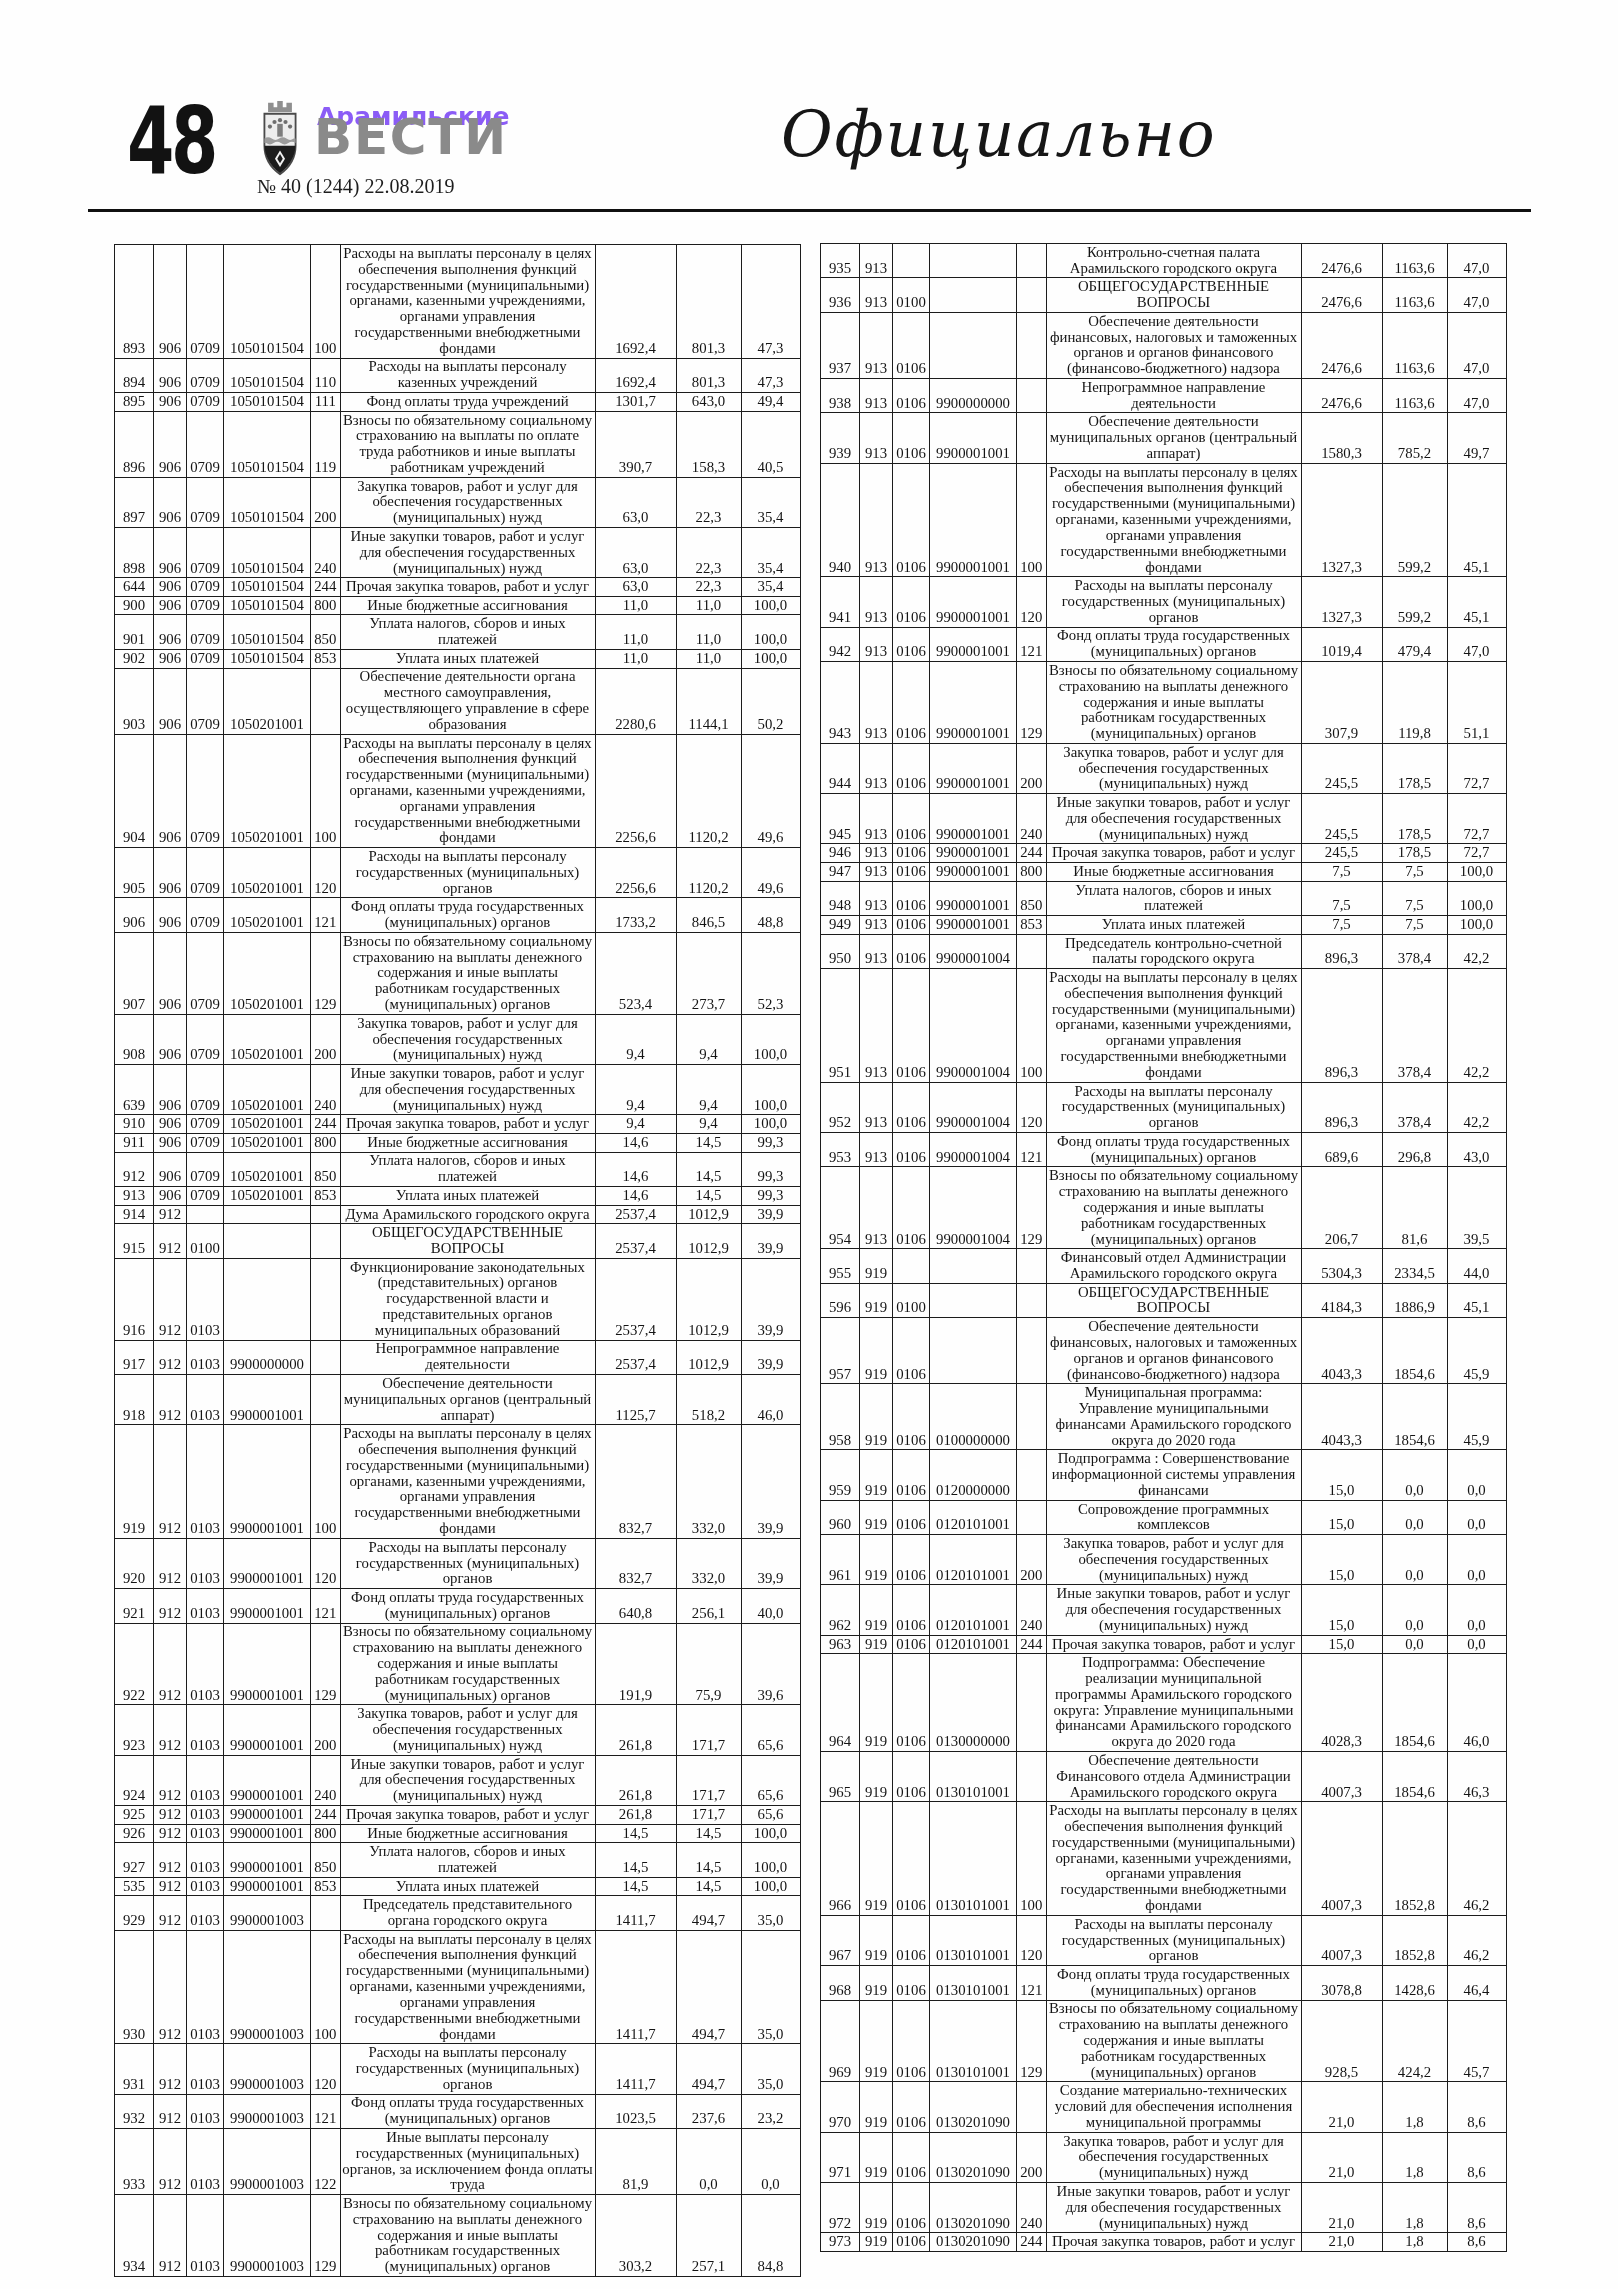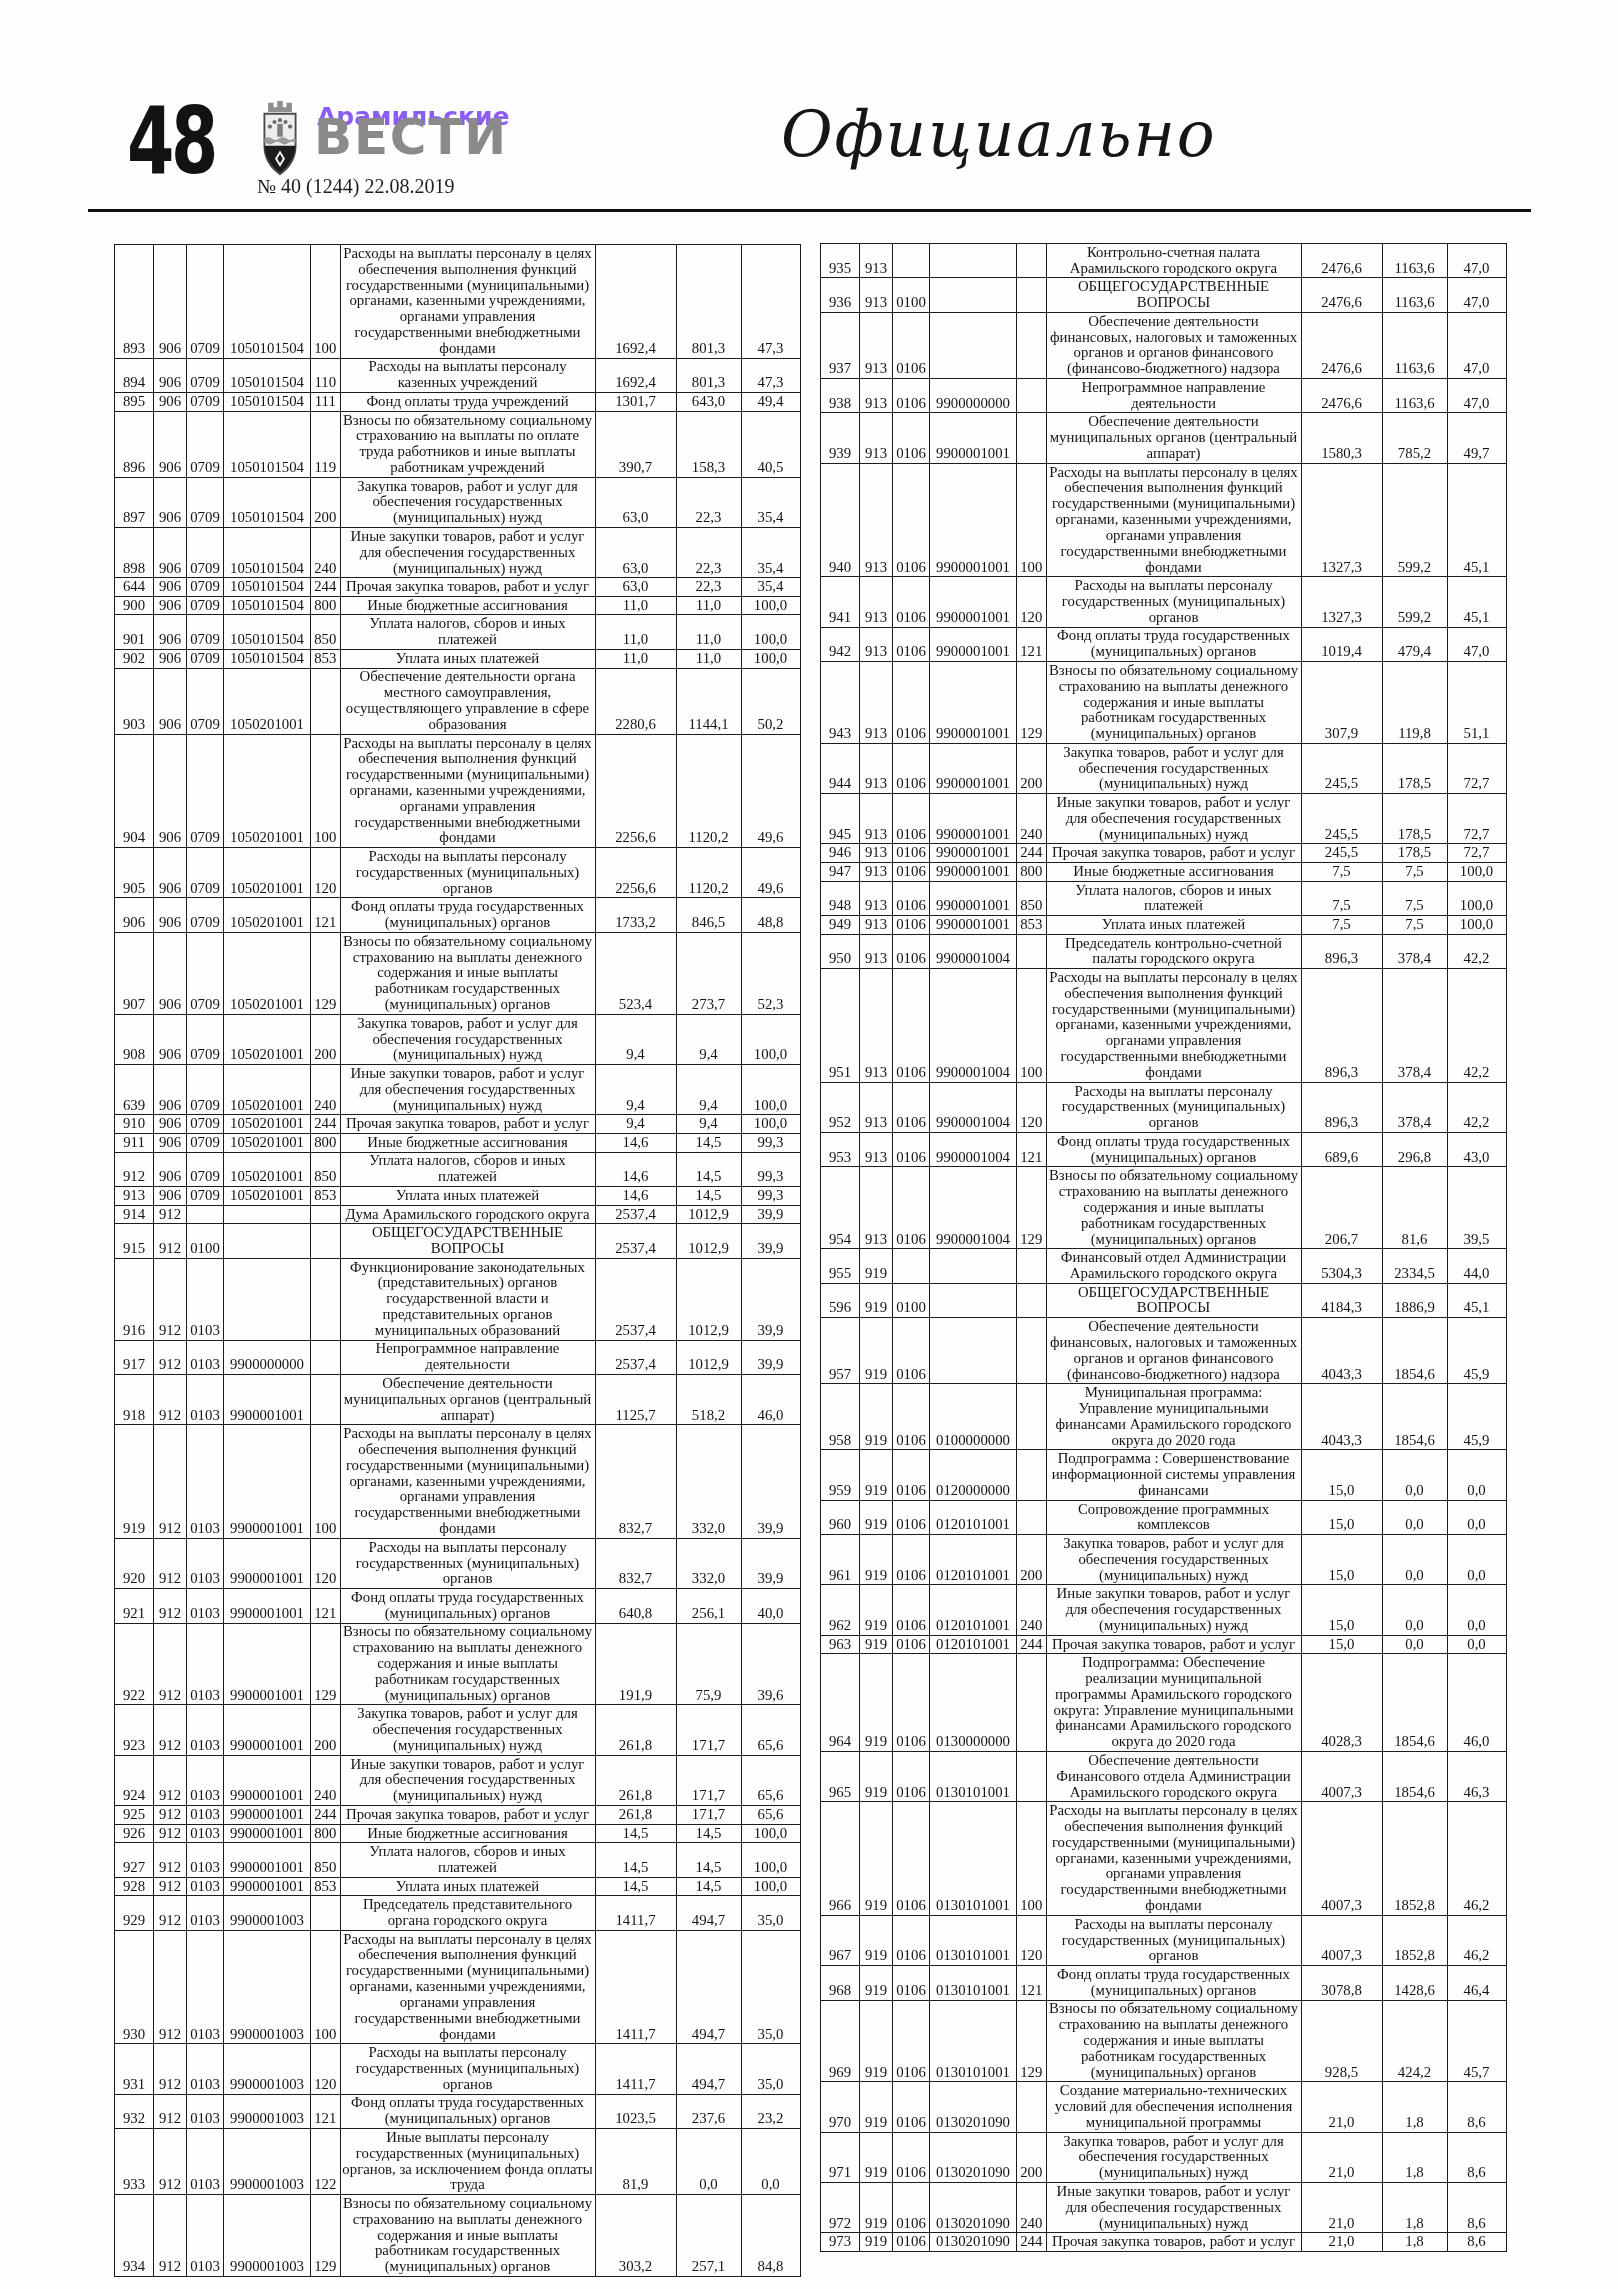--- a/index.html
+++ b/index.html
@@ -468,21 +468,21 @@
         <td>912</td>
         <td>0103</td>
         <td>9900001001</td>
         <td>850</td>
         <td class="desc">Уплата налогов, сборов и иных платежей</td>
         <td>14,5</td>
         <td>14,5</td>
         <td>100,0</td>
       </tr>
       <tr>
-        <td>928</td>
+        <td>535</td>
         <td>912</td>
         <td>0103</td>
         <td>9900001001</td>
         <td>853</td>
         <td class="desc">Уплата иных платежей</td>
         <td>14,5</td>
         <td>14,5</td>
         <td>100,0</td>
       </tr>
       <tr>

